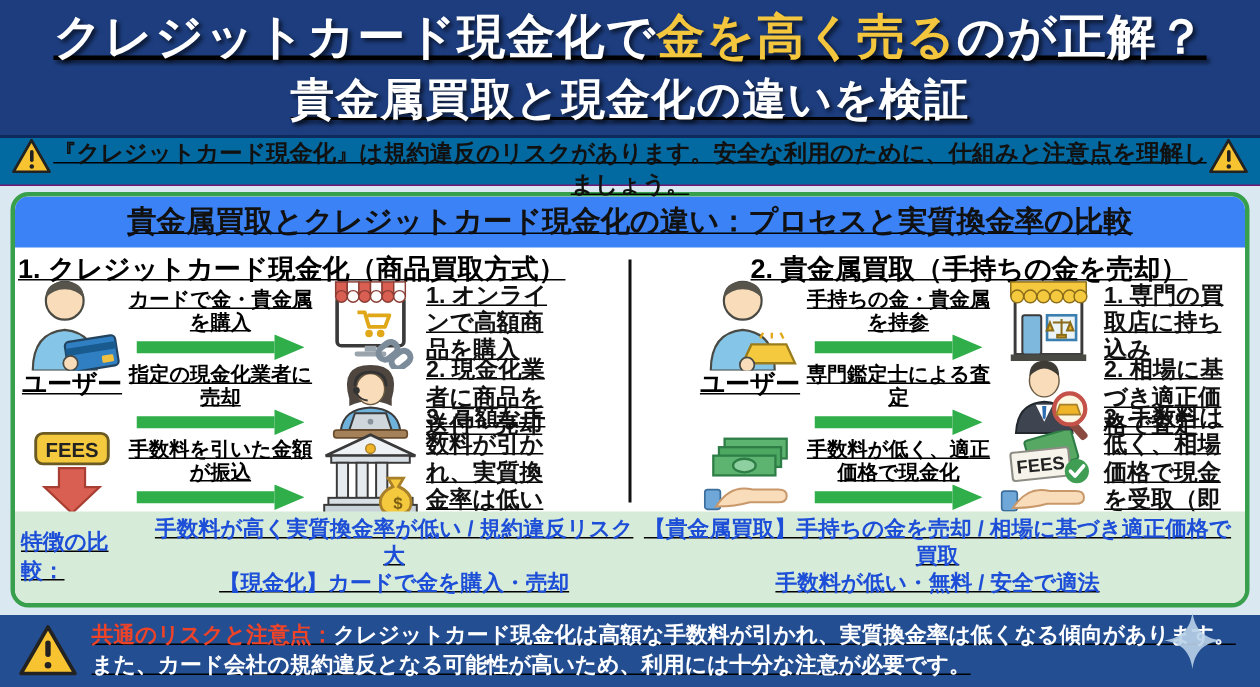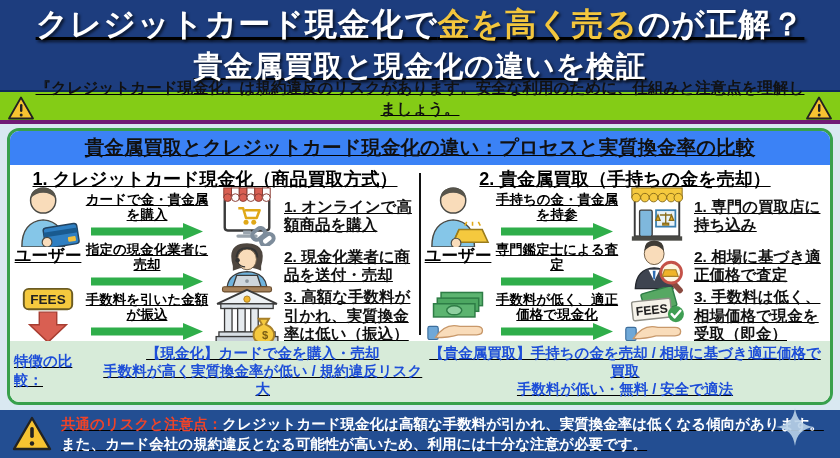--- a/index.html
+++ b/index.html
@@ -6,28 +6,28 @@
   body { font-family: "Liberation Sans", "DejaVu Sans", sans-serif; }
   .page { width: 840px; height: 458px; position: relative; overflow: hidden; background: #d9e8f1; text-decoration: underline; }
 
   
   .header { height: 90px; background: #1d3d7e; display: flex; flex-direction: column; justify-content: center; align-items: center; }
   .title-line1 { font-size: 32px; font-weight: bold; color: #fff; letter-spacing: 1px; text-shadow: 2px 2px 3px rgba(0,0,0,.65); white-space: nowrap; }
   .title-line1 .hl { color: #f3c63d; }
   .title-line2 { font-size: 29px; font-weight: bold; color: #ffffff; letter-spacing: 1px; text-shadow: 2px 2px 3px rgba(0,0,0,.65); }
 
   
-  .banner { height: 34px; background: #84cc16; border-top: 2px solid #0e2a5c; border-bottom: 4px solid #701a75; display: flex; align-items: flex-end; padding: 0 8px; }
+  .banner { height: 34px; background: #0369a1; border-top: 2px solid #0e2a5c; border-bottom: 1px solid #701a75; display: flex; align-items: flex-start; padding: 0 8px; }
   .banner-text { flex: 1; text-align: center; font-size: 15.5px; font-weight: bold; color: #111; }
 
   
   .content { height: 286px; padding: 4px 7px 5px; }
   .main-box { height: 100%; background: #fff; border: 3px solid #38a04c; border-radius: 12px; display: flex; flex-direction: column; overflow: hidden; }
   .box-title { background: #3b82f6; text-align: center; font-size: 19.5px; font-weight: bold; color: #111; padding: 3px 0 4px; }
-  .columns { flex: 1; display: flex; padding: 0 2px; min-height: 0; }
+  .columns { flex: 1; display: flex; padding: 0 2px; min-height: 0; gap: 42px; }
   .col { flex: 1; display: flex; flex-direction: column; min-width: 0; }
   .col-heading { text-align: center; font-size: 18px; font-weight: bold; padding-top: 2px; white-space: nowrap; }
   .divider { width: 2px; background: #111; margin: 8px 1px 6px; }
   .flow-row { display: flex; align-items: center; flex: 1; min-height: 0; }
   .cell-icon { width: 72px; display: flex; justify-content: center; align-items: center; flex-shrink: 0; }
   .cell-icon.top { align-self: flex-start; padding-top: 4px; }
   .user-label { font-size: 16.5px; font-weight: bold; }
   .cell-arrow { width: 126px; display: flex; flex-direction: column; align-items: center; justify-content: center; flex-shrink: 0; }
   .arrow-label { font-size: 13.5px; font-weight: bold; text-align: center; line-height: 1.12; }
   .arrow-shape { width: 112px; height: 17px; margin-top: 1px; }
@@ -310,22 +310,22 @@
             </div>
             <div class="cell-result">3. 手数料は低く、相場価格で現金を受取（即金）</div>
           </div>
         </div>
       </div>
 
       <div class="summary">
         <div class="summary-left">
           <span>特徴の比較：</span>
           <div class="summary-lines">
+            <div>手数料が高く実質換金率が低い / 規約違反リスク大</div>
             <div>【現金化】カードで金を購入・売却</div>
-            <div>手数料が高く実質換金率が低い / 規約違反リスク大</div>
           </div>
         </div>
         <div class="summary-right">
           <div class="summary-lines">
             <div>【貴金属買取】手持ちの金を売却 / 相場に基づき適正価格で買取</div>
             <div>手数料が低い・無料 / 安全で適法</div>
           </div>
         </div>
       </div>
     </div>

